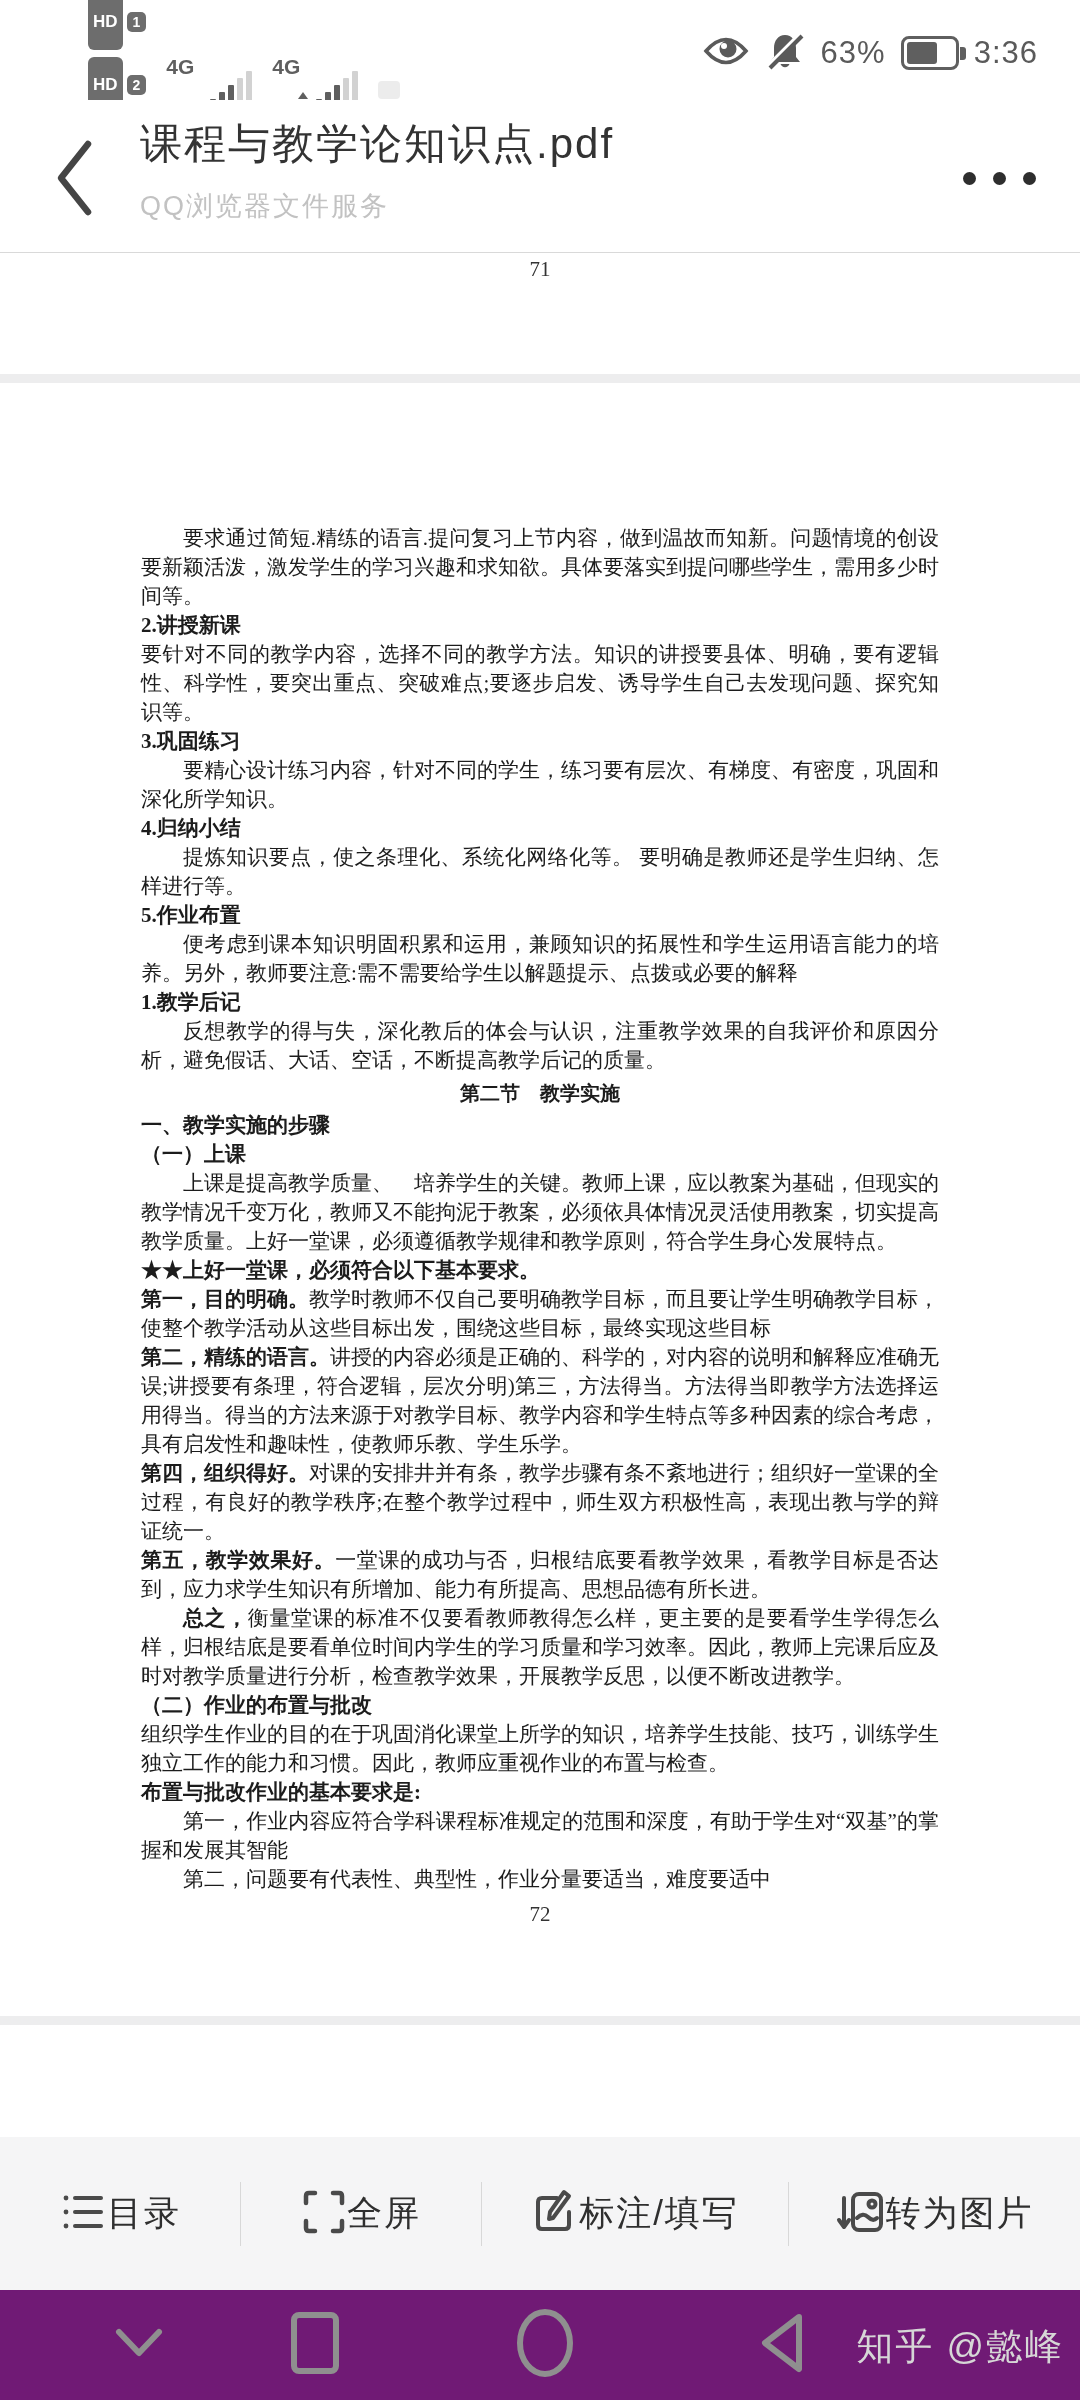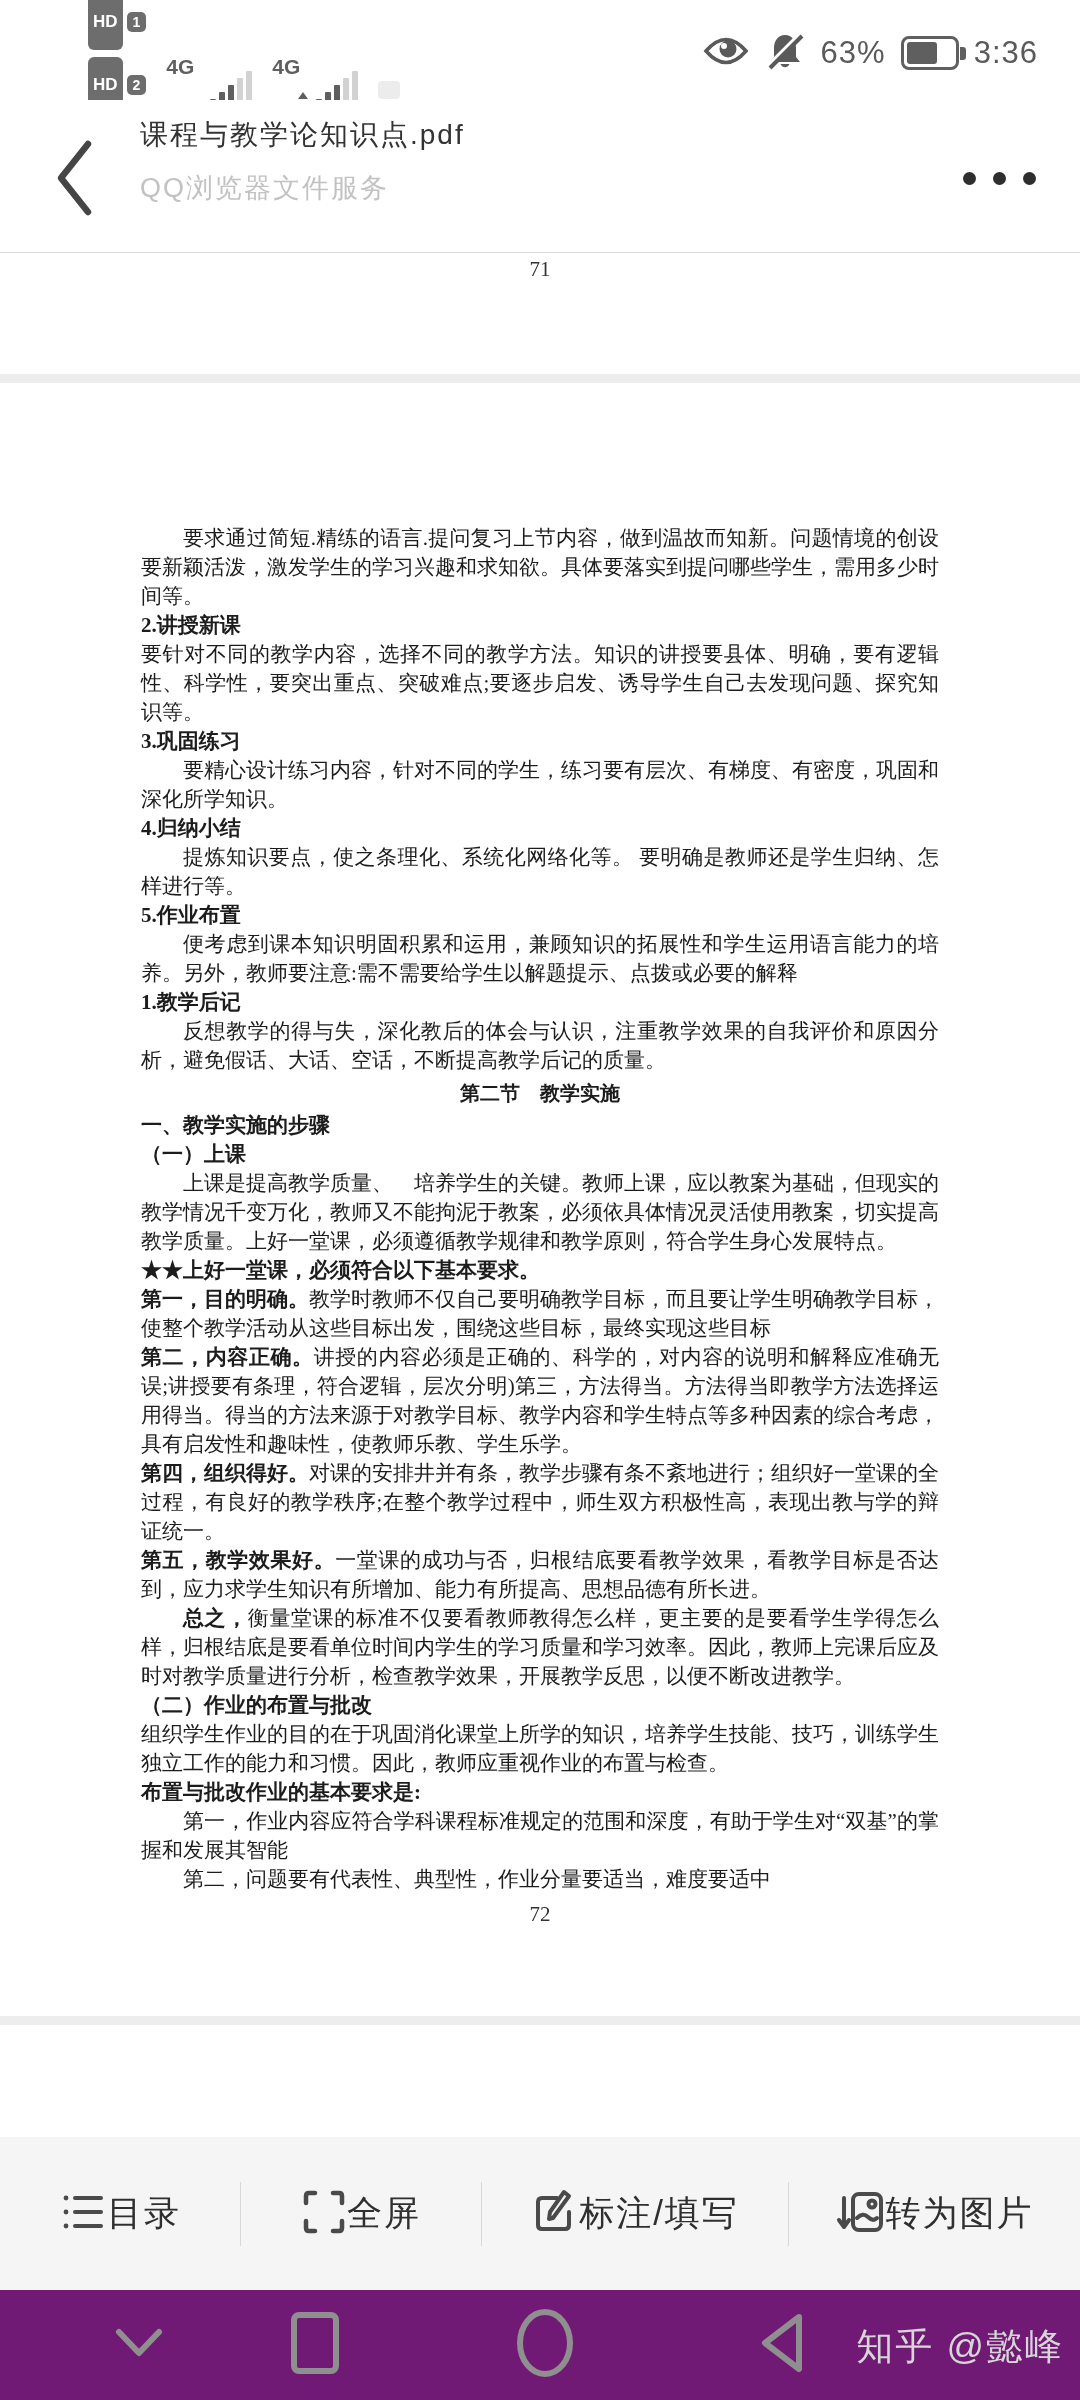--- a/index.html
+++ b/index.html
@@ -28,21 +28,21 @@
   .faint-chip{width:22px;height:18px;background:#ececec;border-radius:4px;margin-bottom:14px;}
   .sb-right{display:flex;align-items:center;gap:15px;}
   .sb-text{font-size:31px;color:#5a5a5a;letter-spacing:1px;}
   .bat{width:58px;height:34px;border:3.5px solid #5f5f5f;border-radius:8px;position:relative;box-sizing:border-box;}
   .bat-fill{position:absolute;left:3px;top:3px;bottom:3px;width:58%;background:#5f5f5f;border-radius:3px;}
   .bat-nub{position:absolute;right:-10px;top:8px;width:6px;height:13px;background:#5f5f5f;border-radius:0 3px 3px 0;}
   
   .header{position:absolute;top:100px;left:0;right:0;height:152px;background:#fff;border-bottom:1px solid #d9d9d9;}
   .back-btn{position:absolute;left:52px;top:40px;width:44px;height:80px;display:flex;align-items:center;justify-content:center;}
   .title-block{position:absolute;left:140px;top:16px;right:120px;}
-  .doc-title{font-size:28px;color:#333;letter-spacing:2px;white-space:nowrap;overflow:hidden;}
+  .doc-title{font-size:42px;color:#333;letter-spacing:2px;white-space:nowrap;overflow:hidden;}
   .doc-subtitle{margin-top:16px;font-size:27px;color:#c2c2c2;letter-spacing:2px;}
   .menu-dots{position:absolute;right:44px;top:72px;display:flex;gap:17px;}
   .dot{width:13px;height:13px;border-radius:50%;background:#2e2e2e;}
   
   .page-area{position:absolute;top:253px;left:0;right:0;height:1884px;background:#fff;overflow:hidden;}
   .pagenum{text-align:center;font-family:"Liberation Serif",serif;font-size:21px;line-height:28px;color:#333;}
   .page-gap{height:9px;background:#ededee;}
   .doc-text{margin:0 auto;width:798px;font-family:"Liberation Serif",serif;
     font-size:21px;line-height:29px;color:#1c1c1c;text-align:justify;}
   .doc-block{margin:0;}
@@ -169,21 +169,21 @@
       <p class="doc-block s-heading"><b class="lead"></b><span class="body">5.作业布置</span></p>
       <p class="doc-block s-indent"><b class="lead"></b><span class="body">便考虑到课本知识明固积累和运用，兼顾知识的拓展性和学生运用语言能力的培养。另外，教师要注意:需不需要给学生以解题提示、点拨或必要的解释</span></p>
       <p class="doc-block s-heading"><b class="lead"></b><span class="body">1.教学后记</span></p>
       <p class="doc-block s-indent"><b class="lead"></b><span class="body">反想教学的得与失，深化教后的体会与认识，注重教学效果的自我评价和原因分析，避免假话、大话、空话，不断提高教学后记的质量。</span></p>
       <p class="doc-block s-center-heading"><b class="lead"></b><span class="body">第二节　教学实施</span></p>
       <p class="doc-block s-heading"><b class="lead"></b><span class="body">一、教学实施的步骤</span></p>
       <p class="doc-block s-heading"><b class="lead"></b><span class="body">（一）上课</span></p>
       <p class="doc-block s-indent"><b class="lead"></b><span class="body">上课是提高教学质量、　培养学生的关键。教师上课，应以教案为基础，但现实的教学情况千变万化，教师又不能拘泥于教案，必须依具体情况灵活使用教案，切实提高教学质量。上好一堂课，必须遵循教学规律和教学原则，符合学生身心发展特点。</span></p>
       <p class="doc-block s-heading"><b class="lead"></b><span class="body">★★上好一堂课，必须符合以下基本要求。</span></p>
       <p class="doc-block s-plain"><b class="lead">第一，目的明确。</b><span class="body">教学时教师不仅自己要明确教学目标，而且要让学生明确教学目标，使整个教学活动从这些目标出发，围绕这些目标，最终实现这些目标</span></p>
-      <p class="doc-block s-plain"><b class="lead">第二，内容正确。</b><span class="body">讲授的内容必须是正确的、科学的，对内容的说明和解释应准确无误;讲授要有条理，符合逻辑，层次分明)第三，方法得当。方法得当即教学方法选择运用得当。得当的方法来源于对教学目标、教学内容和学生特点等多种因素的综合考虑，具有启发性和趣味性，使教师乐教、学生乐学。</span></p>
+      <p class="doc-block s-plain"><b class="lead">第二，精练的语言。</b><span class="body">讲授的内容必须是正确的、科学的，对内容的说明和解释应准确无误;讲授要有条理，符合逻辑，层次分明)第三，方法得当。方法得当即教学方法选择运用得当。得当的方法来源于对教学目标、教学内容和学生特点等多种因素的综合考虑，具有启发性和趣味性，使教师乐教、学生乐学。</span></p>
       <p class="doc-block s-plain"><b class="lead">第四，组织得好。</b><span class="body">对课的安排井并有条，教学步骤有条不紊地进行；组织好一堂课的全过程，有良好的教学秩序;在整个教学过程中，师生双方积极性高，表现出教与学的辩证统一。</span></p>
       <p class="doc-block s-plain"><b class="lead">第五，教学效果好。</b><span class="body">一堂课的成功与否，归根结底要看教学效果，看教学目标是否达到，应力求学生知识有所增加、能力有所提高、思想品德有所长进。</span></p>
       <p class="doc-block s-indent"><b class="lead">总之，</b><span class="body">衡量堂课的标准不仅要看教师教得怎么样，更主要的是要看学生学得怎么样，归根结底是要看单位时间内学生的学习质量和学习效率。因此，教师上完课后应及时对教学质量进行分析，检查教学效果，开展教学反思，以便不断改进教学。</span></p>
       <p class="doc-block s-heading"><b class="lead"></b><span class="body">（二）作业的布置与批改</span></p>
       <p class="doc-block s-plain"><b class="lead"></b><span class="body">组织学生作业的目的在于巩固消化课堂上所学的知识，培养学生技能、技巧，训练学生独立工作的能力和习惯。因此，教师应重视作业的布置与检查。</span></p>
       <p class="doc-block s-heading"><b class="lead"></b><span class="body">布置与批改作业的基本要求是:</span></p>
       <p class="doc-block s-indent"><b class="lead"></b><span class="body">第一，作业内容应符合学科课程标准规定的范围和深度，有助于学生对“双基”的掌握和发展其智能</span></p>
       <p class="doc-block s-indent"><b class="lead"></b><span class="body">第二，问题要有代表性、典型性，作业分量要适当，难度要适中</span></p>
     </div>
 

